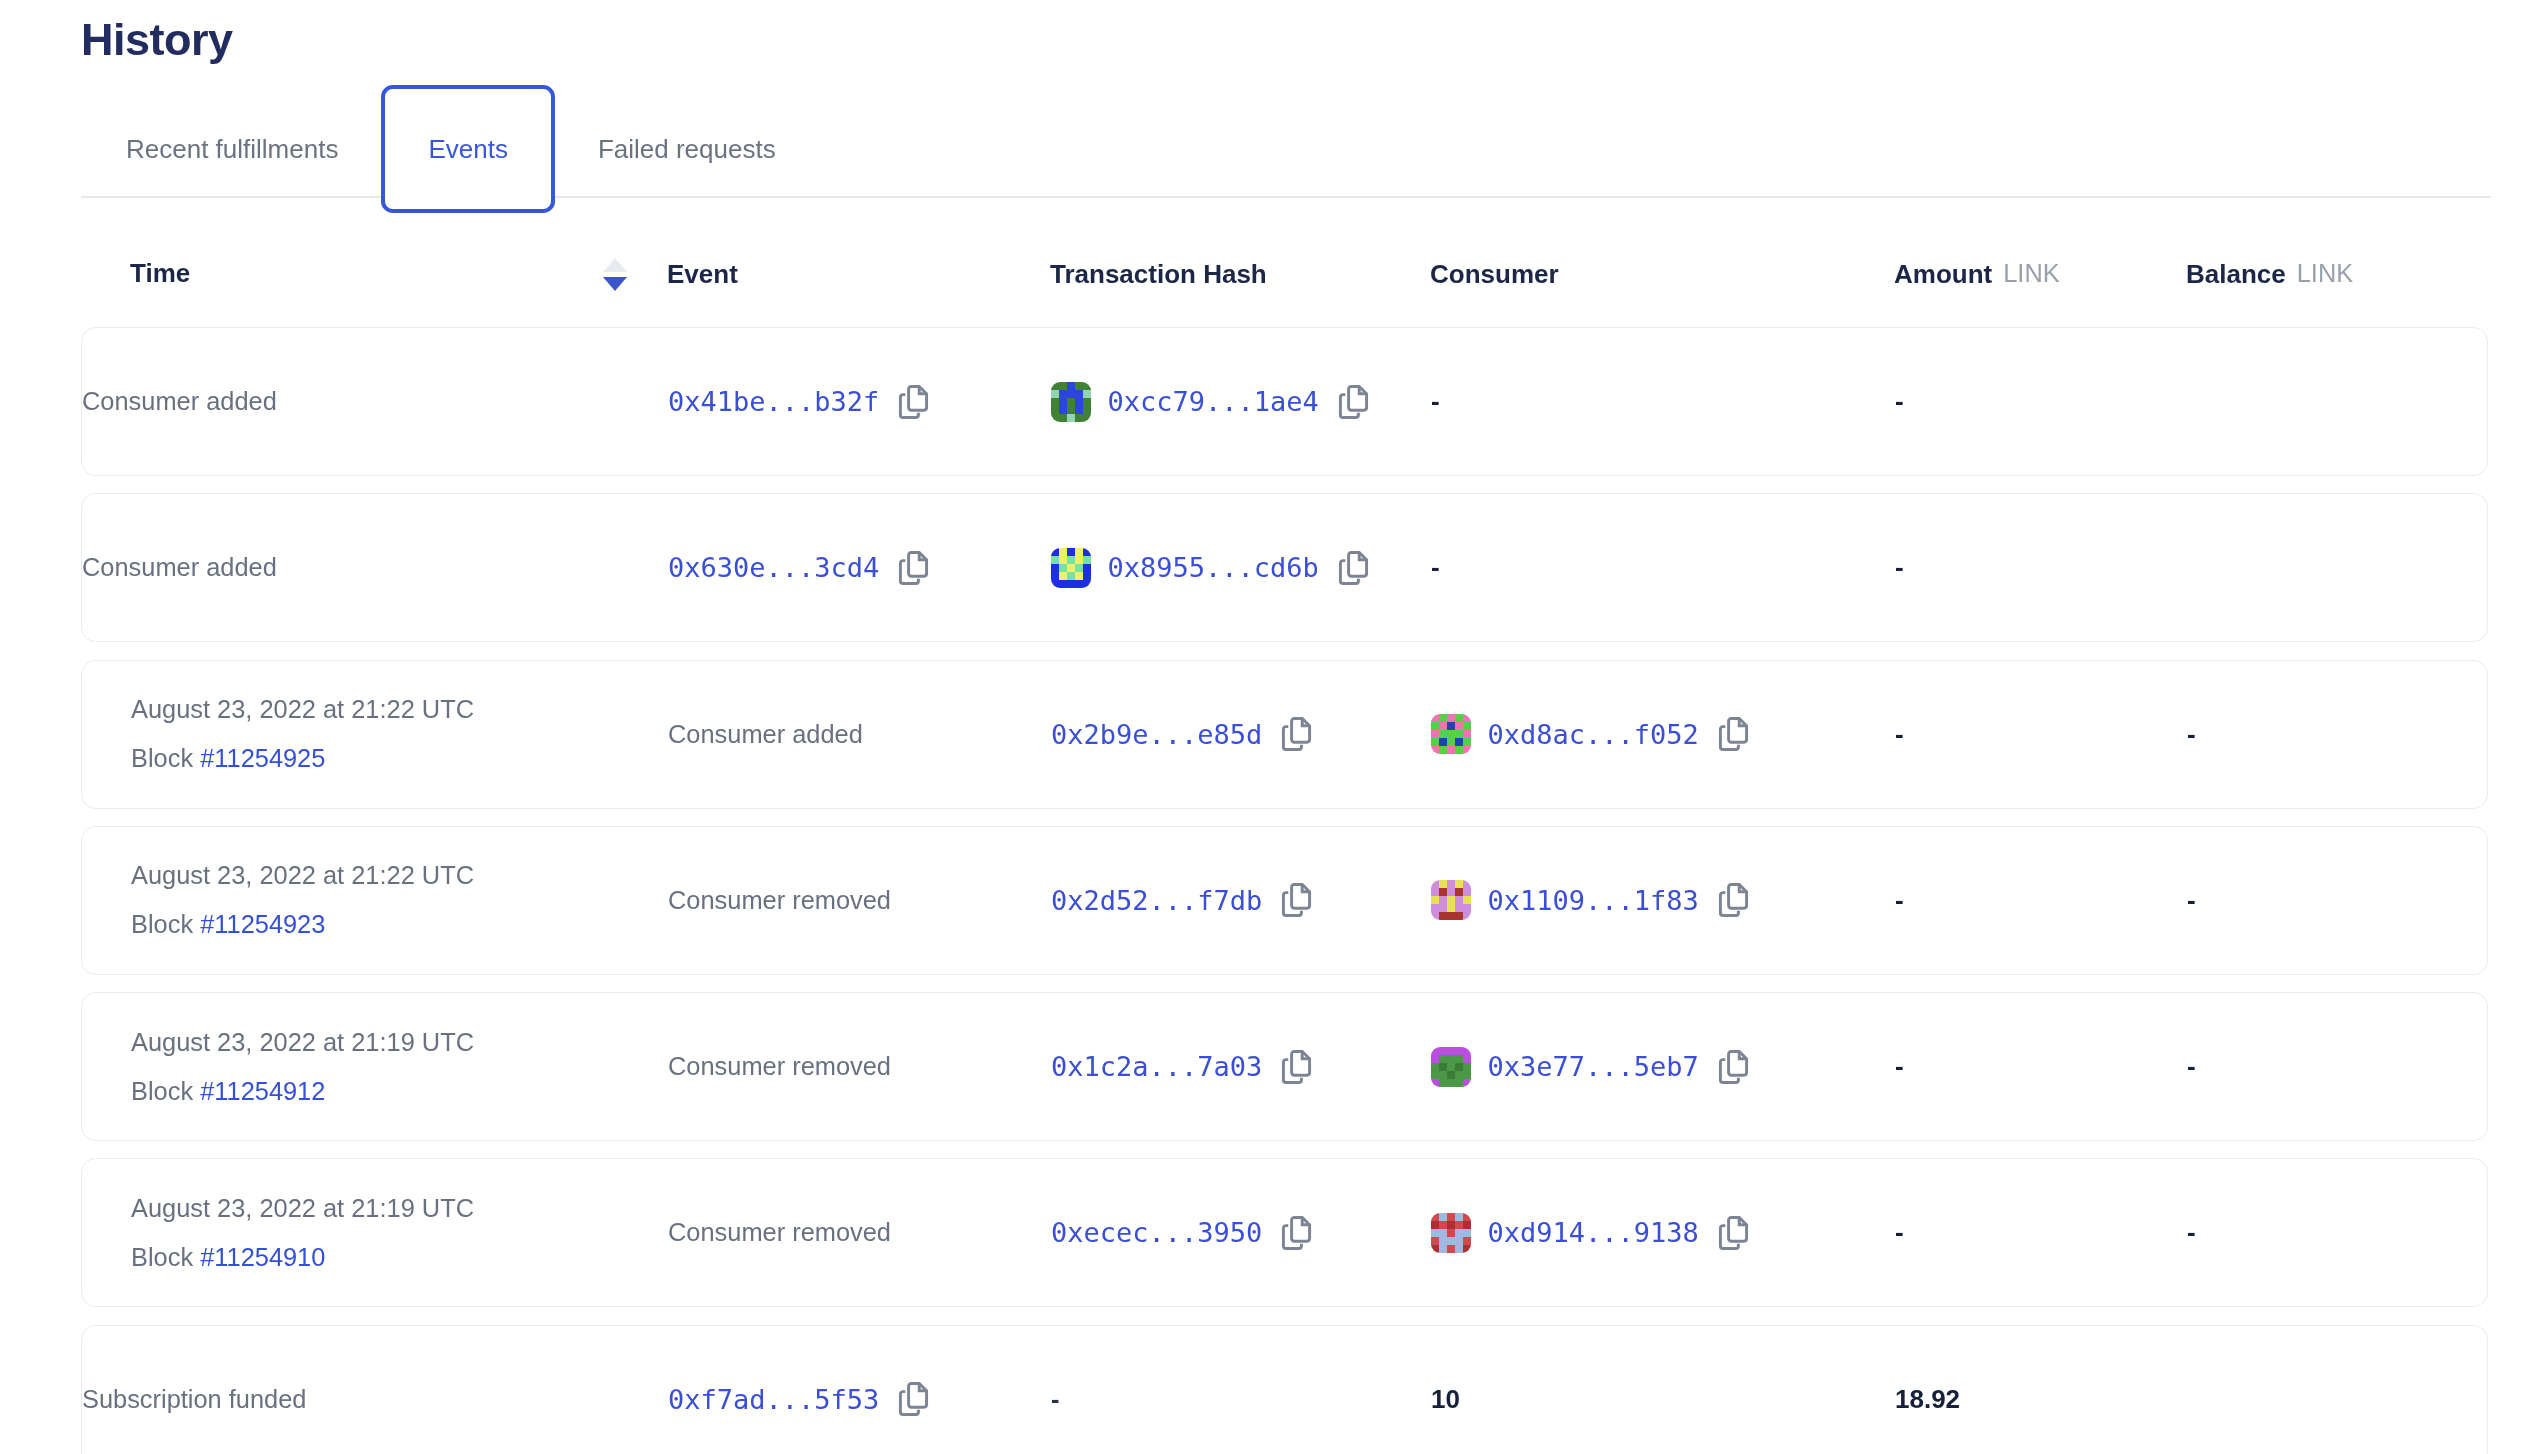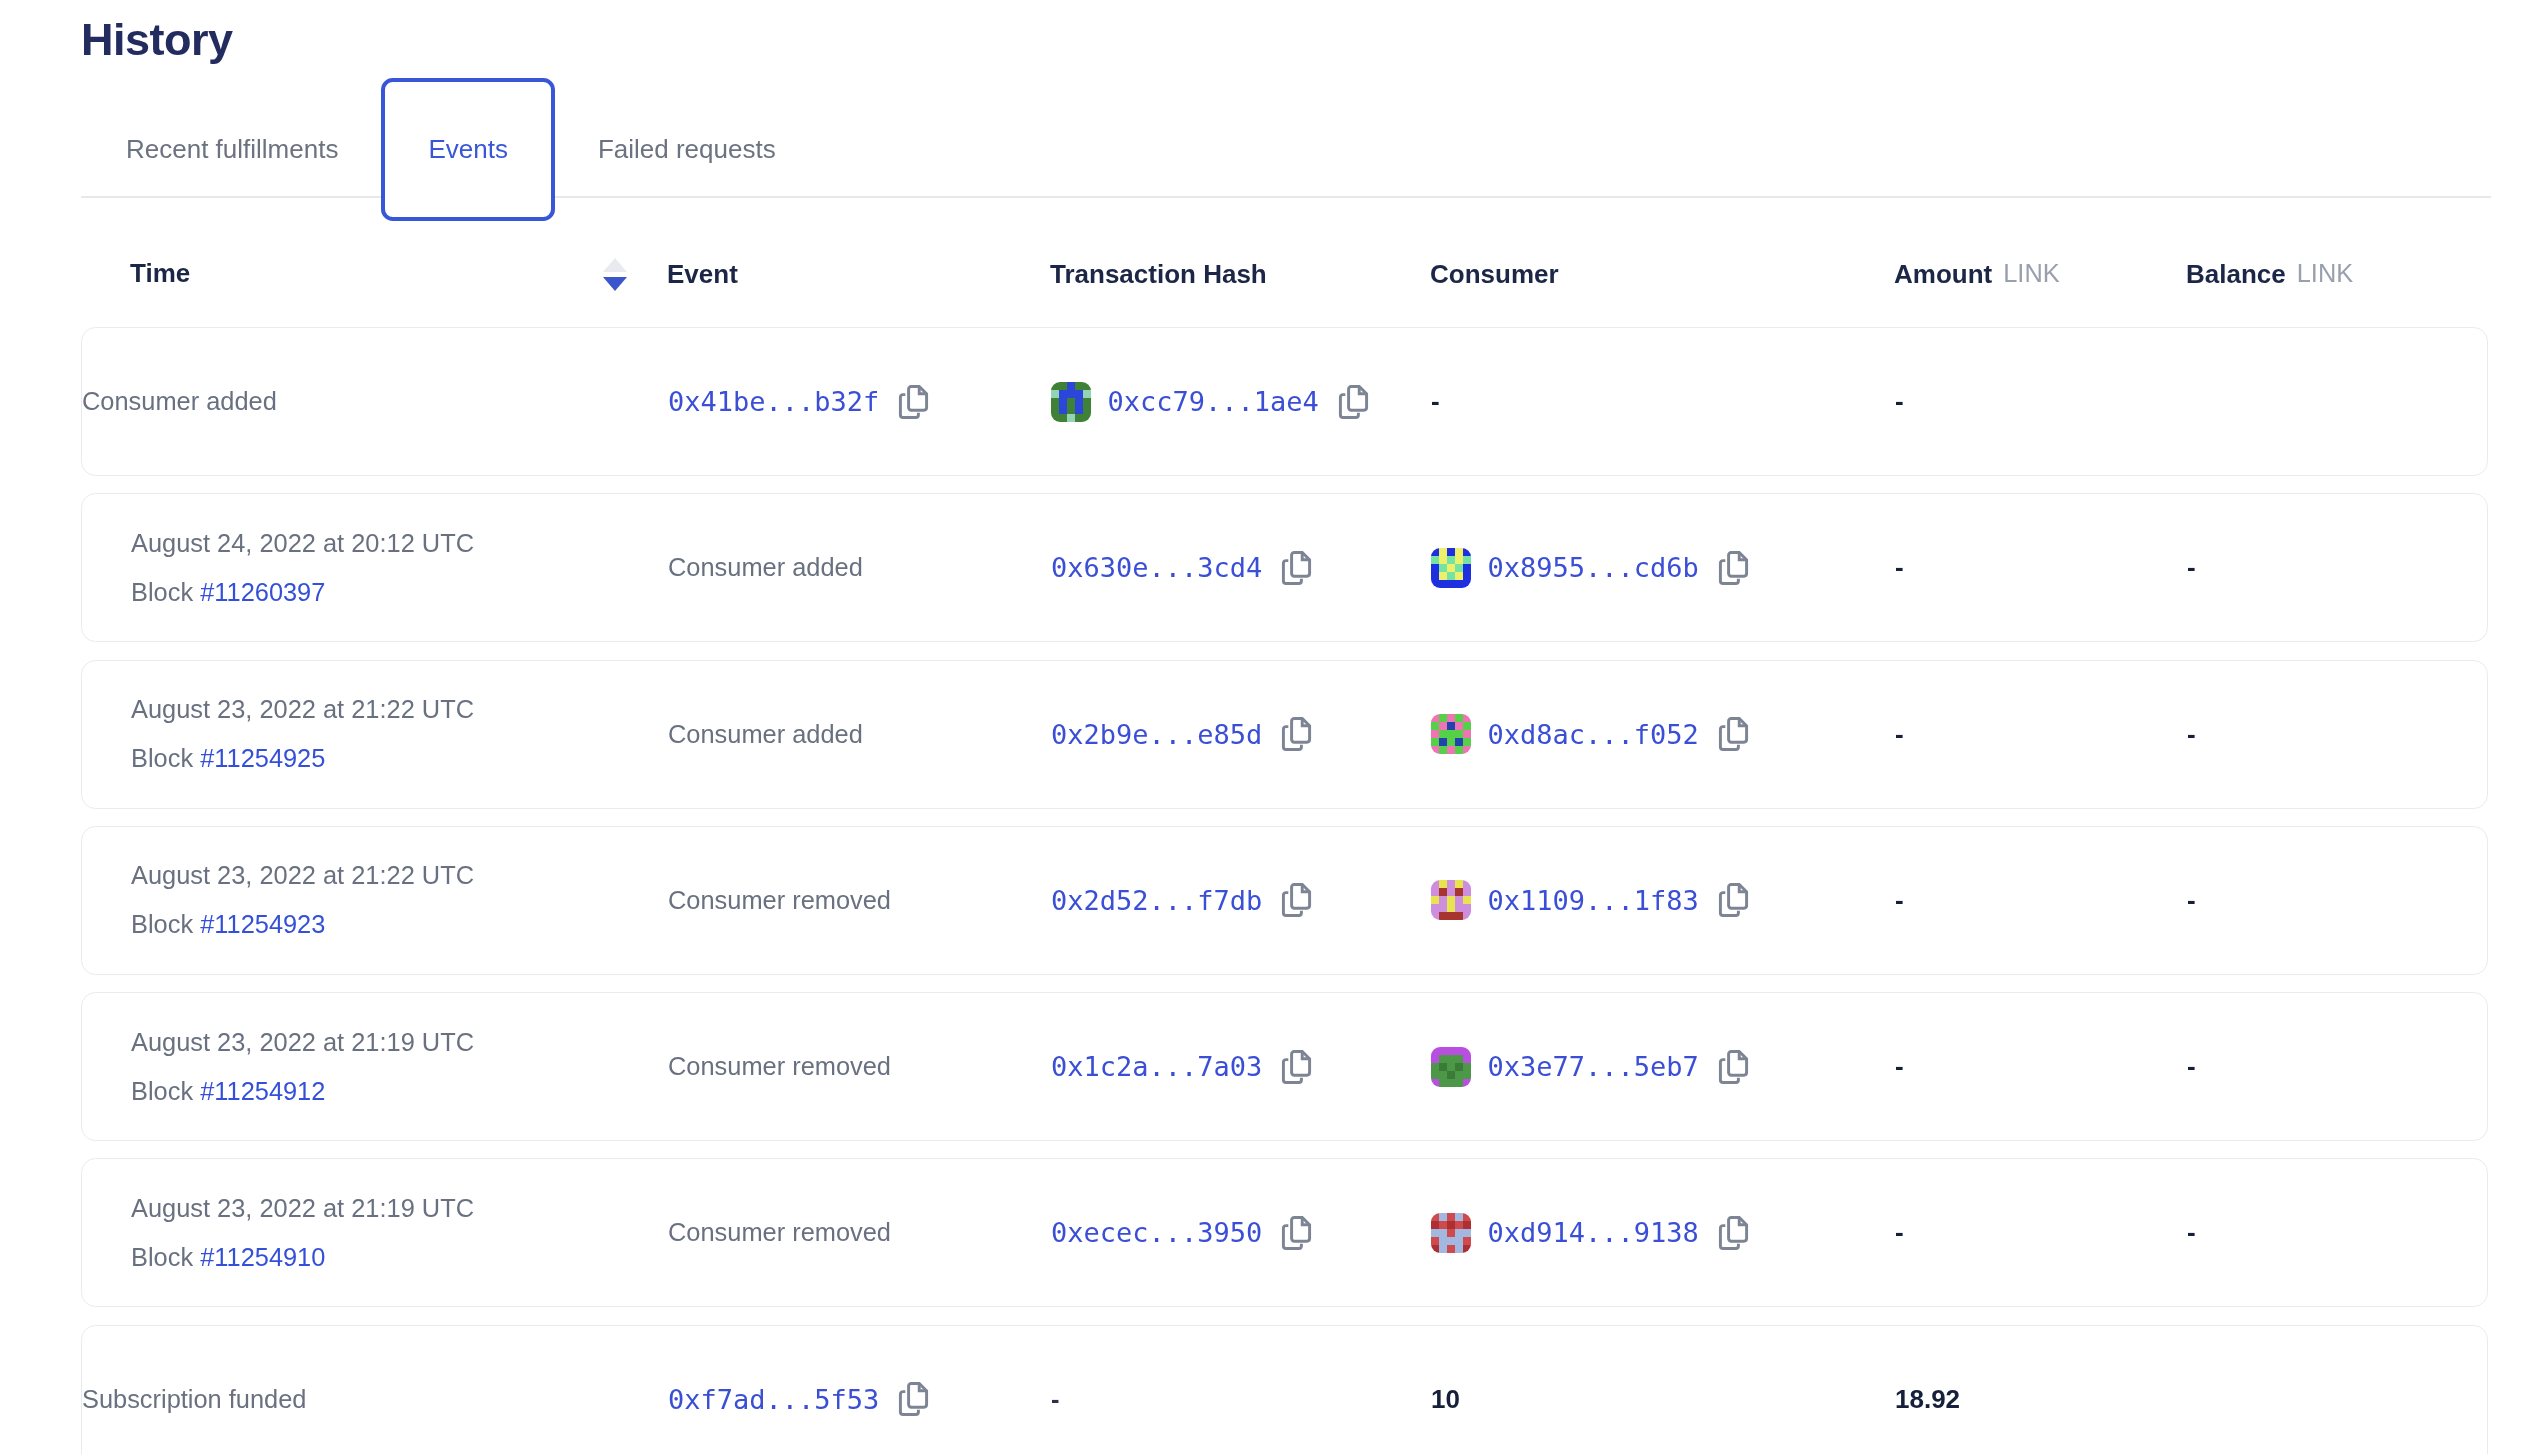--- a/index.html
+++ b/index.html
@@ -28,21 +28,21 @@
   .tabs { position: relative; display: flex; align-items: center; height: 115px; padding-left: 45px; gap: 43px; z-index: 1; }
   .tab {
     font-size: 26px; font-weight: 400; color: #6b7280;
     background: transparent; border: none; cursor: pointer;
     font-family: "Liberation Sans", sans-serif;
     height: 115px; display: flex; align-items: center;
   }
   .tab.active {
     color: #3857d8;
     border: 4.5px solid #3857d8; border-radius: 11.8px;
-    background: #ffffff; padding: 0 43px; height: 143px;
+    background: #ffffff; padding: 0 43px; height: 128px;
   }
 
   
   .grid {
     display: grid;
     grid-template-columns: 586px 383px 380px 464px 292px 1fr;
     align-items: center;
   }
   .thead { margin-top: 51px; }
   .th { font-size: 26px; font-weight: 700; color: #1c2747; display: flex; }
@@ -169,27 +169,20 @@
           <path d="M8.6 1.5 H13.5 L18 6 V14.4 A1.6 1.6 0 0 1 16.4 16 H8.6 A1.6 1.6 0 0 1 7 14.4 V3.1 A1.6 1.6 0 0 1 8.6 1.5 Z" fill="#ffffff" stroke="#7d8494" stroke-width="1.8"></path>
           <path d="M13.5 1.5 V6 H18" fill="none" stroke="#7d8494" stroke-width="1.8"></path>
         </svg>
       </button>
     </div>
     <div class="cellval">-</div>
     <div class="cellval">-</div>
   </div>
 
   <div class="grid row">
-    <div class="cell-time">
-      <span class="time-date">August 24, 2022 at 20:12 UTC</span>
-      <span class="time-block">
-        <span>Block </span>
-        <a class="block-link">#11260397</a>
-      </span>
-    </div>
     <div class="cell-event">Consumer added</div>
     <div class="cell-flex">
       <a class="hash-link">0x630e...3cd4</a>
       <button class="copy-btn">
         <svg width="33" height="36" viewBox="0 0 20 22">
           <path d="M5 6.5 H3.6 A1.6 1.6 0 0 0 2 8.1 V18.9 A1.6 1.6 0 0 0 3.6 20.5 H11.4 A1.6 1.6 0 0 0 13 18.9 V17.5" fill="none" stroke="#7d8494" stroke-width="1.8"></path>
           <path d="M8.6 1.5 H13.5 L18 6 V14.4 A1.6 1.6 0 0 1 16.4 16 H8.6 A1.6 1.6 0 0 1 7 14.4 V3.1 A1.6 1.6 0 0 1 8.6 1.5 Z" fill="#ffffff" stroke="#7d8494" stroke-width="1.8"></path>
           <path d="M13.5 1.5 V6 H18" fill="none" stroke="#7d8494" stroke-width="1.8"></path>
         </svg>
       </button>

